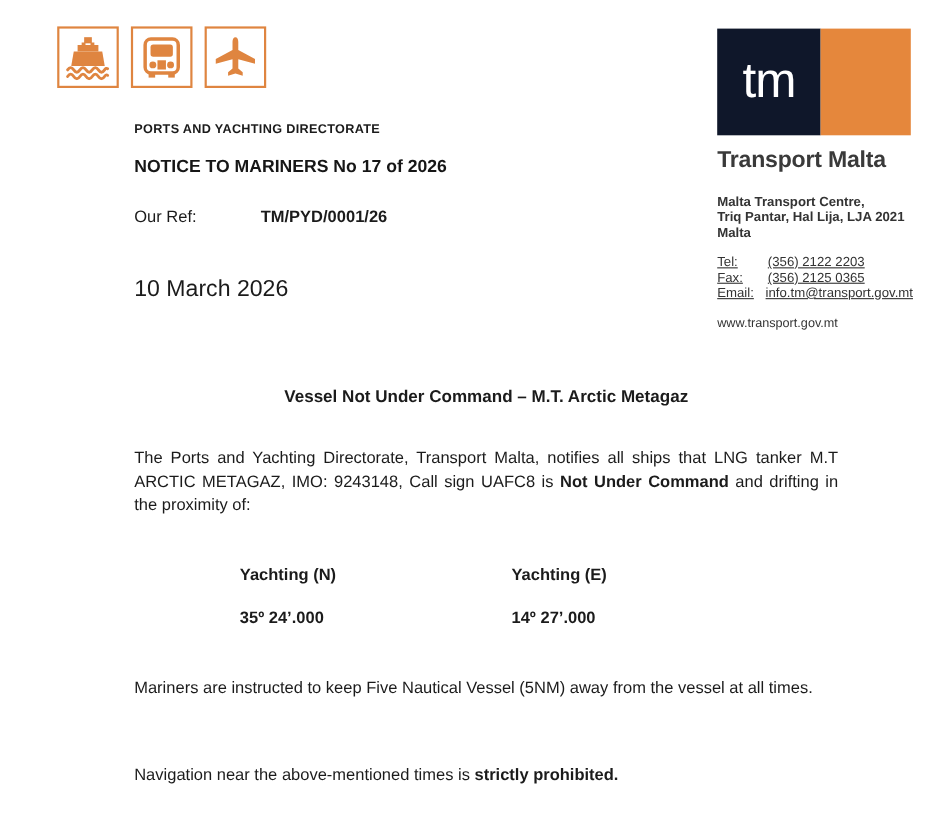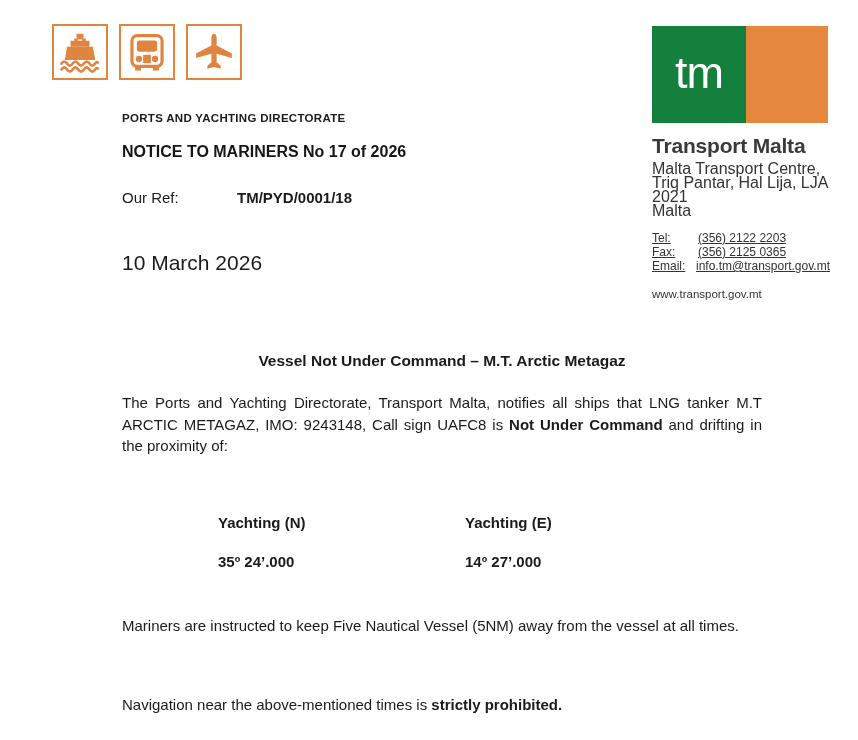--- a/index.html
+++ b/index.html
@@ -56,43 +56,44 @@
   .brand-col {
     position: absolute; left: 652px; top: 26px;
     width: 178px;
   }
   .logo {
     display: flex;
     width: 176px; height: 97px;
   }
   .logo-dark {
     width: 94px; height: 100%;
-    background: #15803d;
+    background: #0f172a;
     color: #ffffff;
     display: flex; align-items: center; justify-content: center;
     font-size: 45px;
     padding-bottom: 4px;
     letter-spacing: -1px;
   }
   .logo-orange {
     width: 82px; height: 100%;
     background: #e5873c;
   }
   .brand-name {
     margin-top: 11px;
     font-size: 21px;
     font-weight: bold;
     color: #3a3a3a;
     letter-spacing: -0.2px;
   }
   .address {
-    margin-top: 4px;
-    font-size: 16px;
+    margin-top: 18px;
+    font-size: 12px;
     line-height: 14px;
     color: #333333;
+    font-weight: bold;
   }
   .phones { margin-top: 13px; font-size: 12px; line-height: 14px; color: #333333; text-decoration: underline; }
   .phone-row { display: flex; }
   .phone-label { width: 46px; }
   .website { margin-top: 15px; font-size: 11.5px; color: #333333; }
 
   
   .main-col {
     position: absolute; left: 122px; top: 0;
     width: 640px; height: 740px;
@@ -104,21 +105,21 @@
     font-size: 15.5px;
     font-weight: bold;
   }
   .para {
     position: absolute; left: 0;
     width: 100%;
     font-size: 15px;
     line-height: 21.5px;
   }
   .justify { text-align: justify; }
-  .para-1 { top: 392px; }
+  .para-1 { top: 406px; }
   .para-2 { top: 615px; }
   .para-3 { top: 694px; }
 
   .coords {
     position: absolute; left: 0; top: 514px;
     width: 100%;
   }
   .coord-col { position: absolute; top: 0; }
   .coord-lat { left: 96px; }
   .coord-lon { left: 343px; }
@@ -162,21 +163,21 @@
     <div class="icon-box">
       <svg viewBox="0 0 24 24" aria-hidden="true">
         <path fill="#df8540" d="M12 1.6 c0.9 0 1.5 1.1 1.5 2.4 v4.3 l8.7 4.6 v2.5 l-8.7 -2.4 v4.9 l2.3 1.9 v1.8 l-3.8 -1.1 -3.8 1.1 v-1.8 l2.3 -1.9 v-4.9 l-8.7 2.4 v-2.5 l8.7 -4.6 V4 c0 -1.3 0.6 -2.4 1.5 -2.4 z"></path>
       </svg>
     </div>
   </div>
 
   <div class="directorate">PORTS AND YACHTING DIRECTORATE</div>
   <div class="notice-title">NOTICE TO MARINERS No 17 of 2026</div>
   <div class="ref-row">
-    <span class="ref-label">Our Ref:</span><span class="ref-value">TM/PYD/0001/18</span>
+    <span class="ref-label">Our Ref:</span><span class="ref-value">TM/PYD/0001/26</span>
   </div>
   <div class="doc-date">10 March 2026</div>
 
   <div class="brand-col">
     <div class="logo">
       <div class="logo-dark">
         <span>tm</span>
       </div>
       <div class="logo-orange"></div>
     </div>

